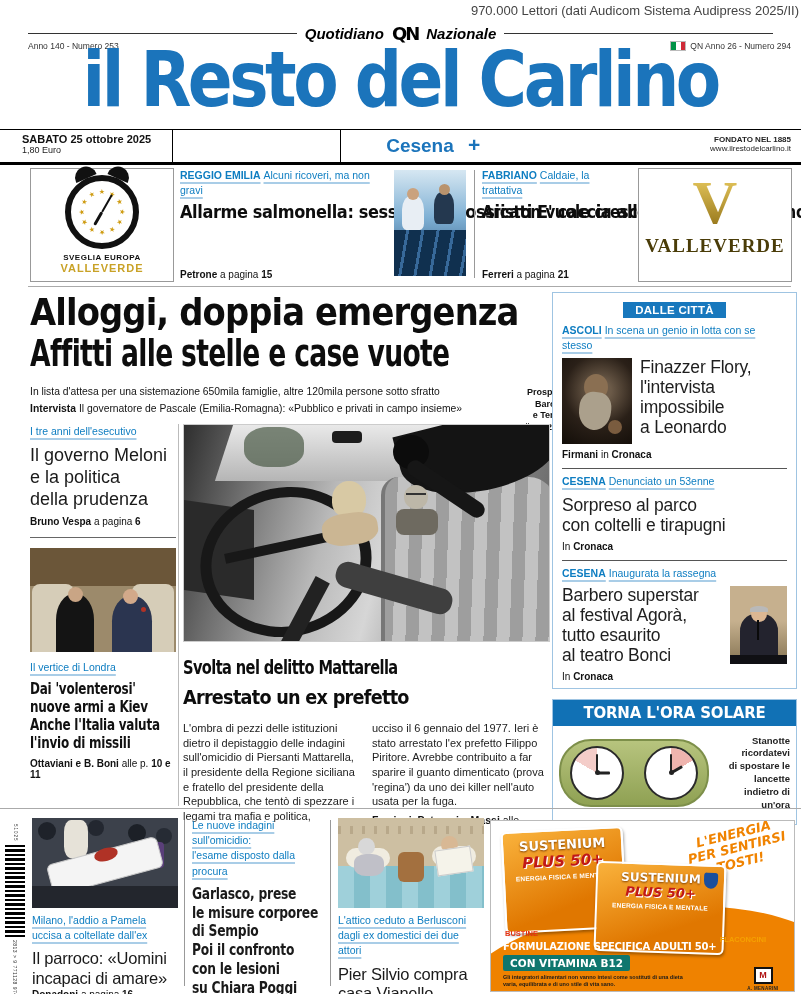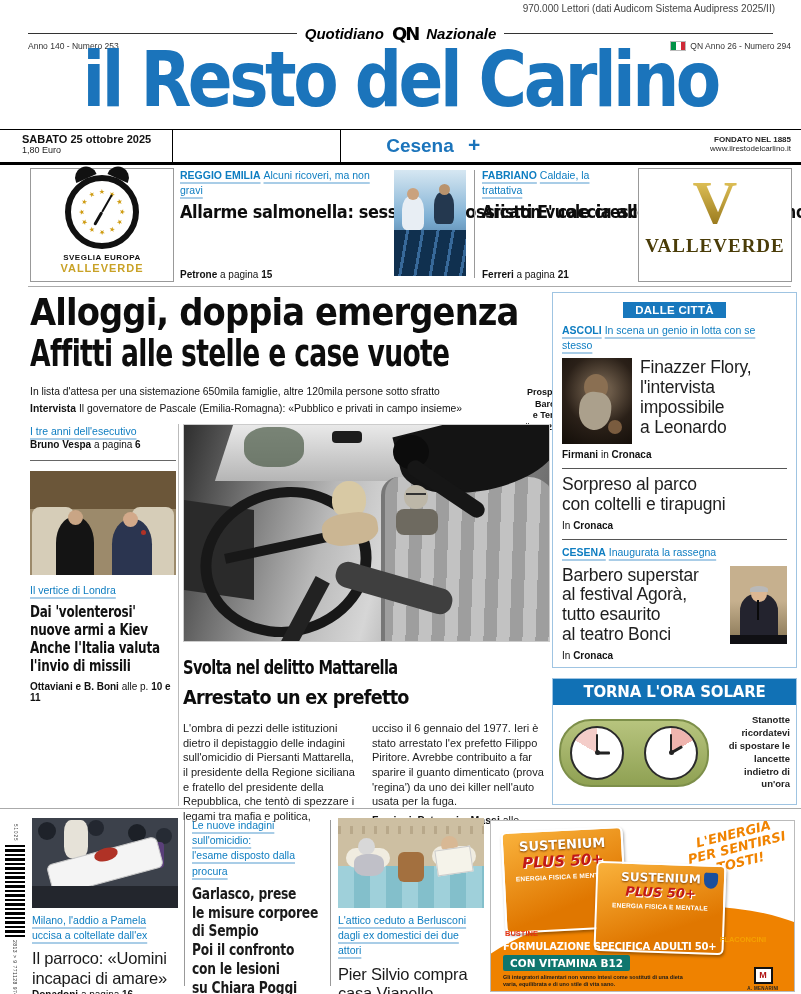--- a/index.html
+++ b/index.html
@@ -3,21 +3,21 @@
 <meta charset="utf-8">
 <style>
   html,body{margin:0;padding:0;background:#e8e8e8;}
   #page{position:relative;width:801px;height:994px;background:#fff;margin:0 auto;
         font-family:"Liberation Sans",sans-serif;color:#111;overflow:hidden;}
   .abs{position:absolute;}
   .ml{white-space:pre-line;}
   .sx{display:inline-block;white-space:nowrap;transform-origin:0 50%;}
 
   
-  .readers{top:3px;right:26px;font-size:10px;color:#444;}
+  .readers{top:3px;right:2px;font-size:13px;color:#444;}
   .mastrow{top:23px;left:28px;right:28px;display:flex;align-items:center;gap:8px;}
   .mline{flex:1;border-top:1.5px solid #333;height:0;}
   .mpre,.mpost{font-style:italic;font-weight:700;font-size:15px;color:#000;}
   .qnmark{font-family:"DejaVu Sans",sans-serif;font-weight:700;font-size:18px;letter-spacing:-2px;color:#000;}
   .issueL{top:41px;left:28px;font-size:8.5px;color:#333;}
   .issueR{top:41px;right:10px;font-size:8.5px;color:#333;display:flex;align-items:center;gap:4px;}
   .flag{display:inline-flex;width:14px;height:8px;border:0.5px solid #bbb;}
   .flag i{flex:1;display:block;}
   .logo{top:44px;left:0;right:0;text-align:center;}
   .logo span{display:inline-block;white-space:nowrap;font-family:"DejaVu Sans",sans-serif;font-weight:700;
@@ -308,20 +308,23 @@
     <div class="refblock">
       <span class="names">Prosperetti,
 Barondini
 e Tempera</span><br>
       <span>alle p. </span><b>2, 3 e 4</b>
     </div>
   </div>
 
   <div class="abs leftcol">
     <p class="kk">I tre anni dell'esecutivo</p>
+    <h3 class="h1a">Il governo Meloni
+e la politica
+della prudenza</h3>
     <p class="by"><b>Bruno Vespa</b><span> a pagina </span><b>6</b></p>
     <hr class="colrule">
     <div class="ph" style="width:146px;height:104px;">
       <div style="inset:0;background:#9c8a6b;"></div>
       <div style="left:0;right:0;top:0;height:38px;background:#6b5639;"></div>
       <div style="left:2px;bottom:0;width:42px;height:68px;background:#d6cdb8;border-radius:8px 8px 0 0;"></div>
       <div style="right:2px;bottom:0;width:42px;height:68px;background:#d6cdb8;border-radius:8px 8px 0 0;"></div>
       <div style="left:26px;bottom:0;width:38px;height:58px;background:#141414;border-radius:45% 45% 0 0;"></div>
       <div style="left:38px;bottom:50px;width:15px;height:15px;background:#c9a585;border-radius:50%;"></div>
       <div style="right:24px;bottom:0;width:40px;height:56px;background:#2b3550;border-radius:45% 45% 0 0;"></div>
@@ -392,20 +395,21 @@
 l'intervista
 impossibile
 a Leonardo</h3>
         </div>
         <p class="by rby"><b>Firmani</b><span> in </span><b>Cronaca</b></p>
       </div>
 
       <hr class="rhr">
 
       <div class="rstory">
+        <p class="kk"><span class="loc">CESENA</span><span>Denunciato un 53enne</span></p>
         <h3 class="rh" style="margin:6px 0 2px">Sorpreso al parco
 con coltelli e tirapugni</h3>
         <p class="by rby"><b></b><span>In </span><b>Cronaca</b></p>
       </div>
 
       <hr class="rhr">
 
       <div class="rstory">
         <p class="kk"><span class="loc">CESENA</span><span>Inaugurata la rassegna</span></p>
         <div class="rflex">

